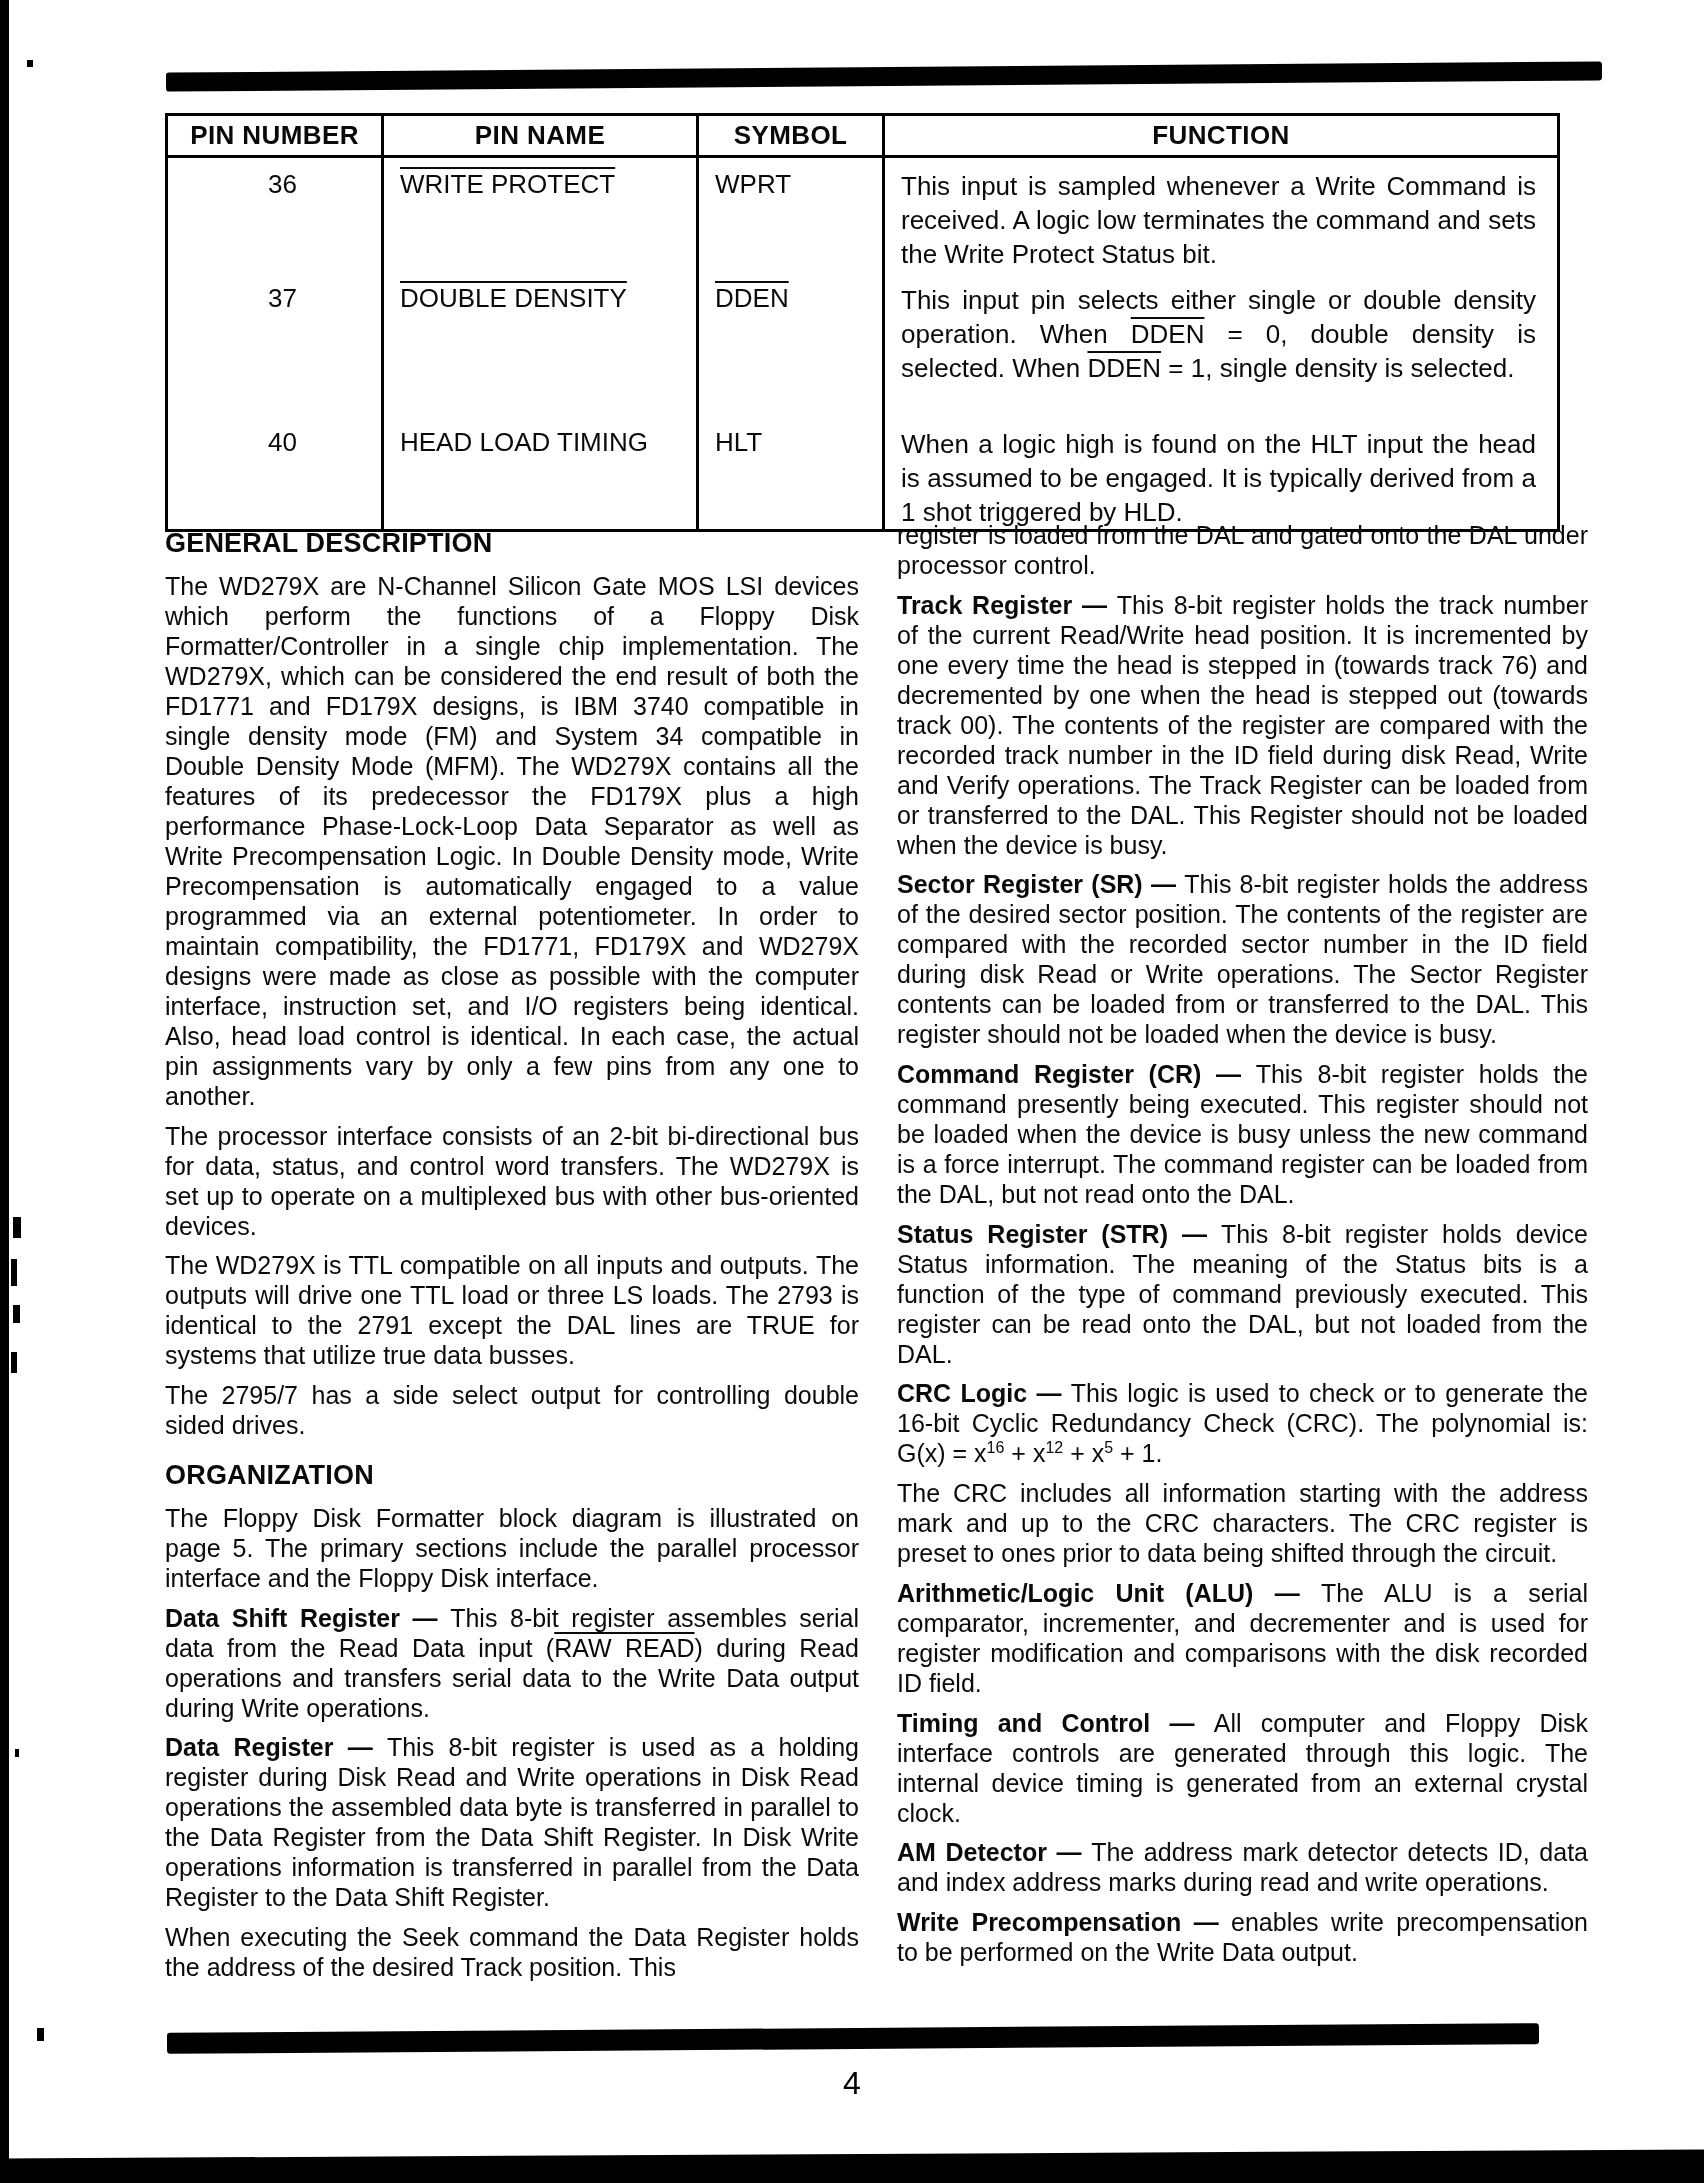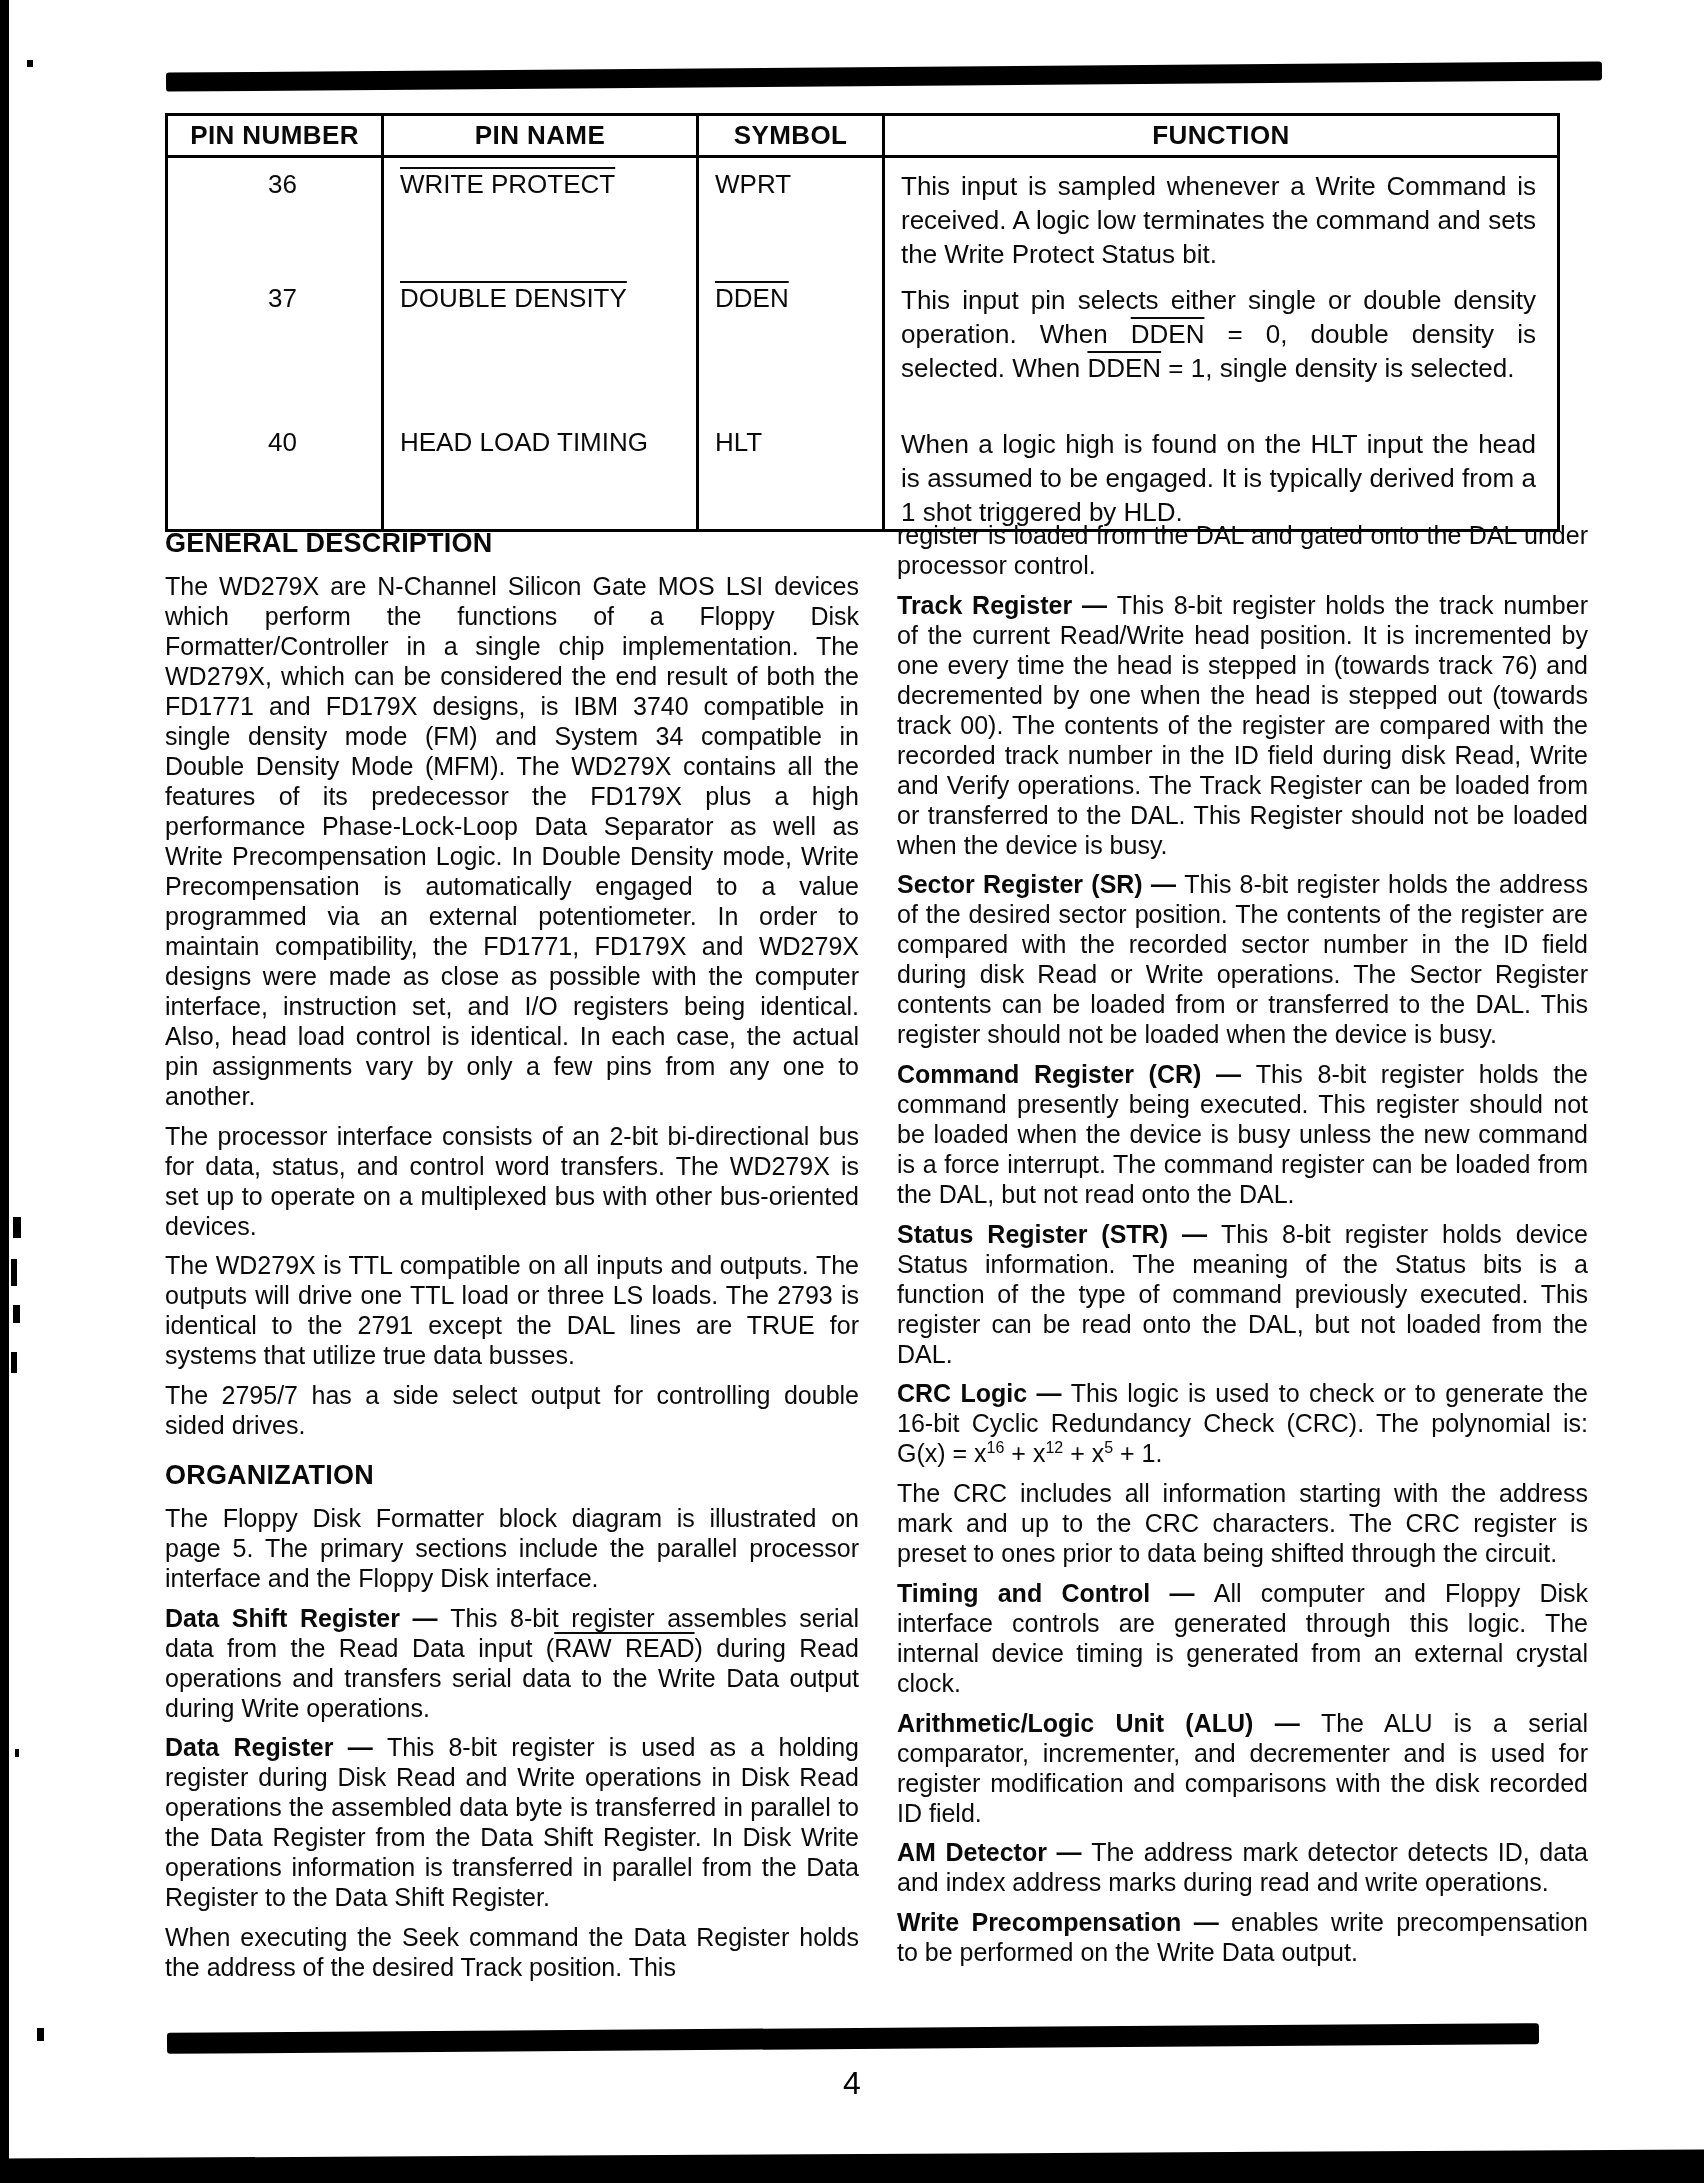--- a/index.html
+++ b/index.html
@@ -129,22 +129,22 @@
       <p class="para"><span>When executing the Seek command the Data Register holds the address of the desired Track position. This</span></p>
     </div>
   <div class="col col-right">
       <p class="para"><span>register is loaded from the DAL and gated onto the DAL under processor control.</span></p>
       <p class="para"><span class="b">Track Register — </span><span>This 8-bit register holds the track number of the current Read/Write head position. It is incremented by one every time the head is stepped in (towards track 76) and decremented by one when the head is stepped out (towards track 00). The contents of the register are compared with the recorded track number in the ID field during disk Read, Write and Verify operations. The Track Register can be loaded from or transferred to the DAL. This Register should not be loaded when the device is busy.</span></p>
       <p class="para"><span class="b">Sector Register (SR) — </span><span>This 8-bit register holds the address of the desired sector position. The contents of the register are compared with the recorded sector number in the ID field during disk Read or Write operations. The Sector Register contents can be loaded from or transferred to the DAL. This register should not be loaded when the device is busy.</span></p>
       <p class="para"><span class="b">Command Register (CR) — </span><span>This 8-bit register holds the command presently being executed. This register should not be loaded when the device is busy unless the new command is a force interrupt. The command register can be loaded from the DAL, but not read onto the DAL.</span></p>
       <p class="para"><span class="b">Status Register (STR) — </span><span>This 8-bit register holds device Status information. The meaning of the Status bits is a function of the type of command previously executed. This register can be read onto the DAL, but not loaded from the DAL.</span></p>
       <p class="para"><span class="b">CRC Logic — </span><span>This logic is used to check or to generate the 16-bit Cyclic Redundancy Check (CRC). The polynomial is: G(x) = x</span><span class="sup">16</span><span> + x</span><span class="sup">12</span><span> + x</span><span class="sup">5</span><span> + 1.</span></p>
       <p class="para"><span>The CRC includes all information starting with the address mark and up to the CRC characters. The CRC register is preset to ones prior to data being shifted through the circuit.</span></p>
+      <p class="para"><span class="b">Arithmetic/Logic Unit (ALU) — </span><span>The ALU is a serial comparator, incrementer, and decrementer and is used for register modification and comparisons with the disk recorded ID field.</span></p>
       <p class="para"><span class="b">Timing and Control — </span><span>All computer and Floppy Disk interface controls are generated through this logic. The internal device timing is generated from an external crystal clock.</span></p>
-      <p class="para"><span class="b">Arithmetic/Logic Unit (ALU) — </span><span>The ALU is a serial comparator, incrementer, and decrementer and is used for register modification and comparisons with the disk recorded ID field.</span></p>
       <p class="para"><span class="b">AM Detector — </span><span>The address mark detector detects ID, data and index address marks during read and write operations.</span></p>
       <p class="para"><span class="b">Write Precompensation — </span><span>enables write precompensation to be performed on the Write Data output.</span></p>
     </div>
 
   <div class="bar bottom-rule"></div>
   <div class="page-num">4</div>
   <div class="bar footer-bar"></div>
 
 </div>
 

